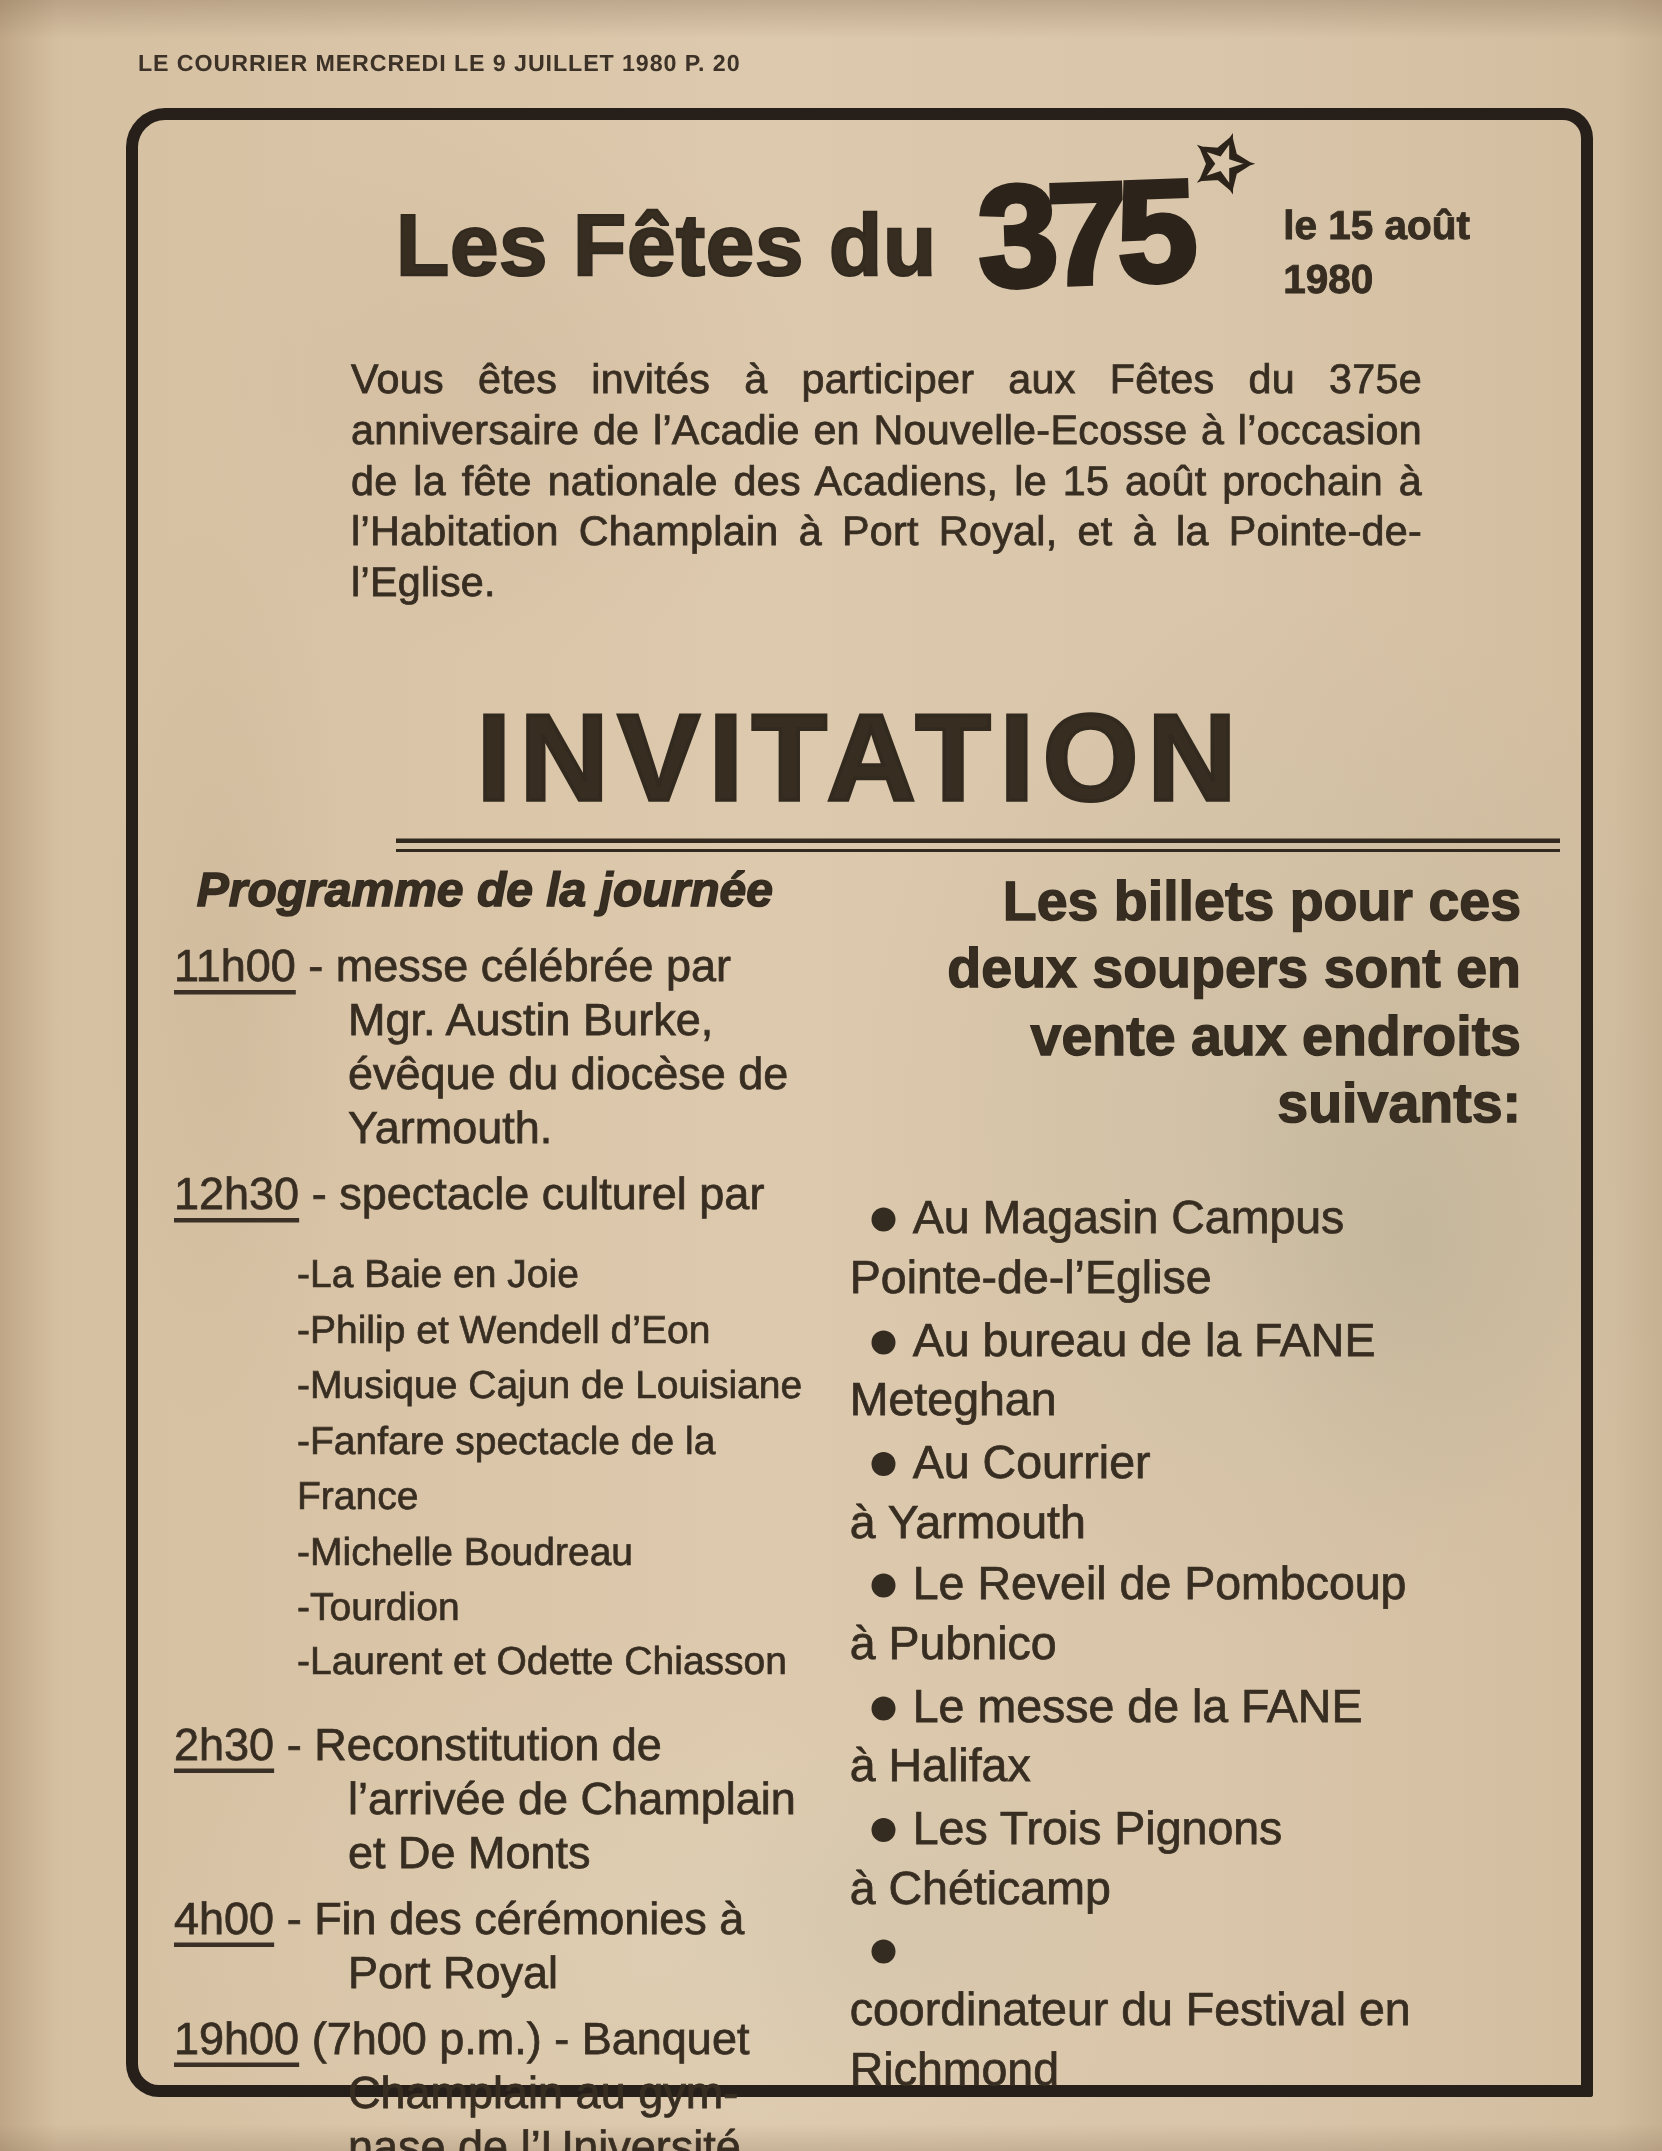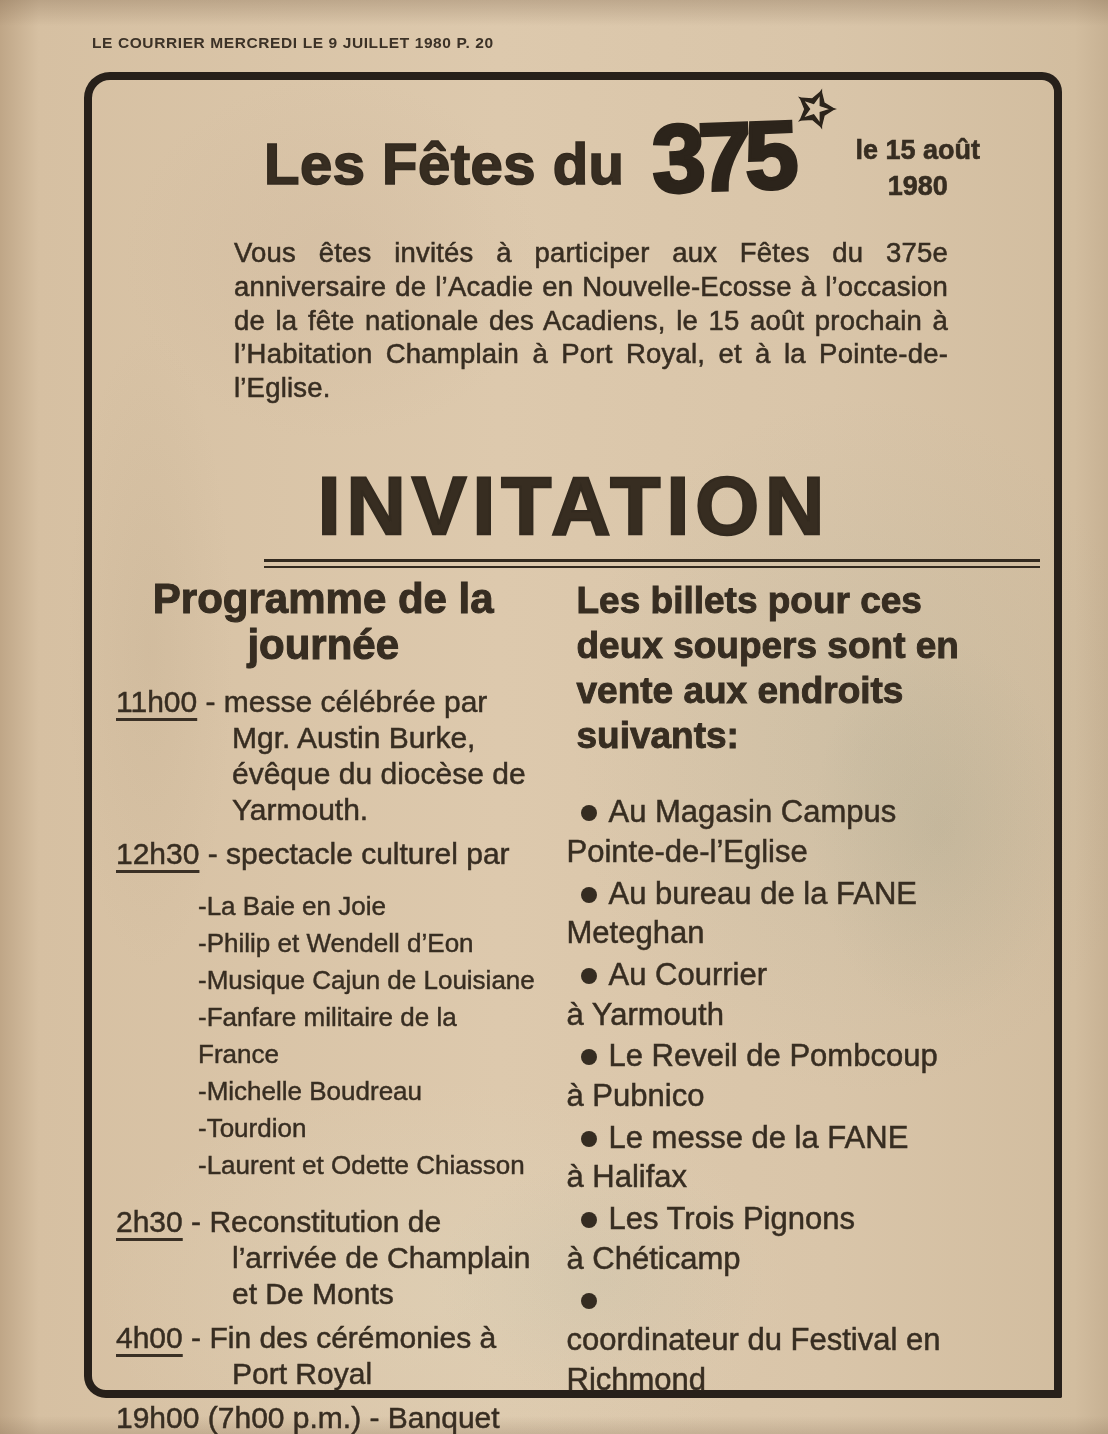--- a/index.html
+++ b/index.html
@@ -70,21 +70,21 @@
     display: inline-block; transform: rotate(-2deg);
   }
   .star {
     position: absolute; right: -42px; top: -18px;
     font-size: 42px; font-weight: 700; color: #2c241b;
     display: inline-block; transform: rotate(18deg);
     -webkit-text-stroke: 1.2px #2c241b;
   }
   .date {
     position: absolute; right: 64px; top: 24px;
-    text-align: center; font-size: 27px; font-weight: 700; line-height: 1.35;
+    text-align: left; font-size: 27px; font-weight: 700; line-height: 1.35;
     -webkit-text-stroke: 0.6px #352c21;
   }
 
   .intro {
     margin: 8px 96px 0 130px;
     font-size: 27.5px; line-height: 1.23; text-align: justify;
     letter-spacing: 0.2px; -webkit-text-stroke: 0.55px #3a3025;
   }
   .intro::after { content: ""; display: inline-block; width: 100%; }
 
@@ -96,40 +96,40 @@
   .double-rule {
     margin: 6px 4px 0 160px; height: 9px;
     border-top: 3px solid #332a1f; border-bottom: 2px solid #332a1f;
   }
 
   .columns { display: flex; margin-top: 2px; }
   .col-left  { width: 47.5%; padding: 0 6px 0 12px; }
   .col-right { width: 52.5%; padding: 0 6px 0 16px; }
 
   .prog-heading {
-    text-align: center; font-size: 42px; font-weight: 700; line-height: 1.1;
-    margin: 6px 24px 16px 10px; -webkit-text-stroke: 1px #352c21;
+    text-align: center; font-size: 32px; font-weight: 700; line-height: 1.1;
+    margin: 6px 24px 16px 10px; font-style: italic; -webkit-text-stroke: 1px #352c21;
   }
   .sched {
     font-size: 30px; line-height: 1.2; margin-top: 8px;
     padding-left: 116px; text-indent: -116px;
     -webkit-text-stroke: 0.5px #3a3025;
   }
   .time {
     text-decoration: underline;
     text-decoration-thickness: 3px; text-underline-offset: 6px;
   }
   .performers { margin: 16px 0 14px 82px; }
   .performer {
     font-size: 26px; line-height: 1.42; -webkit-text-stroke: 0.45px #3a3025;
   }
   .gap-lg { margin-top: 20px; }
 
   .tickets-heading {
-    text-align: left; font-size: 37px; font-weight: 700; line-height: 1.22;
+    text-align: right; font-size: 37px; font-weight: 700; line-height: 1.22;
     margin: 8px 24px 0 10px; -webkit-text-stroke: 0.9px #352c21;
   }
   .locations { margin-top: 34px; }
   .loc { margin-top: 2px; }
   .loc-l1 {
     font-size: 31px; line-height: 1.28; -webkit-text-stroke: 0.5px #3a3025;
   }
   .dot {
     display: inline-block; width: 16px; height: 16px; border-radius: 50%;
     background: #352c21; margin: 0 12px 2px 14px; vertical-align: middle;
@@ -175,21 +175,21 @@
         <h3 class="prog-heading">Programme de la journée</h3>
 
         <p class="sched"><span class="time">11h00</span> <span>- messe célébrée par Mgr. Austin Burke, évêque du diocèse de Yarmouth.</span></p>
 
         <p class="sched"><span class="time">12h30</span> <span>- spectacle culturel par</span></p>
 
         <div class="performers">
           <div class="performer">-La Baie en Joie</div>
           <div class="performer">-Philip et Wendell d’Eon</div>
           <div class="performer">-Musique Cajun de Louisiane</div>
-          <div class="performer">-Fanfare militaire de la France</div>
+          <div class="performer">-Fanfare spectacle de la France</div>
           <div class="performer">-Michelle Boudreau</div>
           <div class="performer">-Tourdion</div>
           <div class="performer">-Laurent et Odette Chiasson</div>
         </div>
 
         <p class="sched gap-lg"><span class="time">2h30</span> <span>- Reconstitution de l’arrivée de Champlain et De Monts</span></p>
 
         <p class="sched"><span class="time">4h00</span> <span>- Fin des cérémonies à Port Royal</span></p>
 
         <p class="sched"><span class="time">19h00</span> <span>(7h00 p.m.) - Banquet Champlain au gym­nase de l’Université Ste-Anne - $15.00 le billet</span></p>

